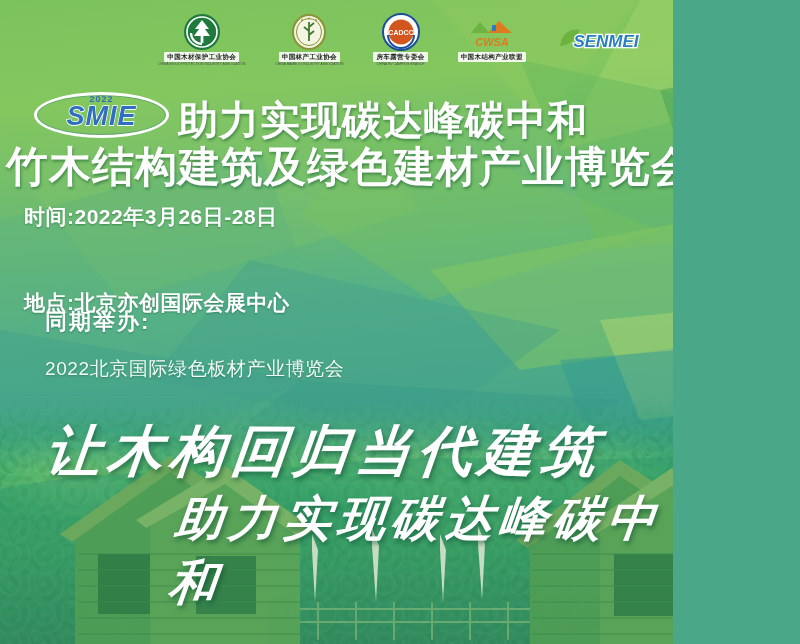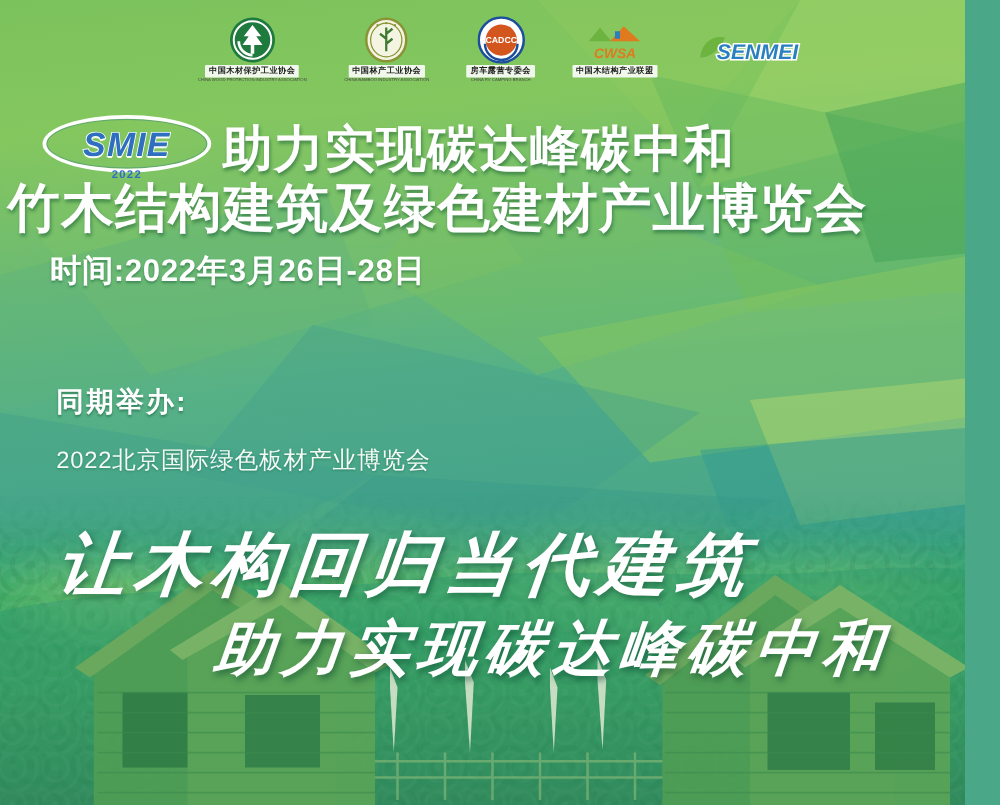--- a/index.html
+++ b/index.html
@@ -1,20 +1,20 @@
 <!DOCTYPE html>
 <html><head>
 <meta charset="utf-8">
 <style>
   * { margin:0; padding:0; box-sizing:border-box; }
   html,body { width:800px; height:644px; overflow:hidden; background:#4aa889; }
   body { font-family:"Liberation Sans","DejaVu Sans",sans-serif; }
 
   #poster {
-    position:relative; width:772px; height:644px; overflow:hidden;
+    position:relative; width:673px; height:644px; overflow:hidden;
     background:linear-gradient(175deg,#7cc25c 0%,#84c75f 16%,#6fbc70 30%,#57b186 46%,#4aa889 62%,#3f9f8c 78%,#2f8f8c 100%);
   }
 
   
   .facets { position:absolute; inset:0; overflow:hidden; }
   .facets svg { position:absolute; inset:0; width:800px; height:644px; }
 
   
   .photo {
     position:absolute; left:0; right:0; bottom:0; height:250px;
@@ -60,21 +60,21 @@
 
   
   .smie-row { position:absolute; top:92px; left:34px; display:flex; align-items:center; }
   .smie { position:relative; width:135px; height:46px; }
   .smie .ring {
     position:absolute; inset:0; border:3px solid #fff; border-radius:50%/50%;
     box-shadow:0 0 0 1px rgba(0,80,160,.25) inset;
   }
   .smie .yr {
     position:absolute; top:2px; left:50%; transform:translateX(-50%);
-    font-size:9px; font-weight:bold; color:#2f6fc0; letter-spacing:1px;margin-top:40px;
+    font-size:9px; font-weight:bold; color:#2f6fc0; letter-spacing:1px;
   }
   .smie .word {
     position:absolute; top:9px; left:50%; transform:translateX(-50%);
     font-size:27px; font-weight:bold; font-style:italic; letter-spacing:1px;
     color:#2f6fc0; -webkit-text-stroke:1.3px #ffffff; paint-order:stroke fill;
     text-shadow:0 1px 0 rgba(255,255,255,.9);
   }
 
   
   .title1 {
@@ -83,22 +83,22 @@
     letter-spacing:1px; text-shadow:1px 2px 3px rgba(0,70,40,.45);
   }
   .title2 {
     position:absolute; top:143px; left:6px; width:770px;
     font-size:42px; font-weight:bold; line-height:48px; color:#ffffff;
     letter-spacing:1px; text-shadow:1px 2px 3px rgba(0,70,40,.45);
   }
 
   
   .meta {
-    position:absolute; top:205px; left:40px; width:700px;
-    display:flex; gap:62px; font-size:25px; line-height:24px;
+    position:absolute; top:205px; left:24px; width:700px;
+    display:flex; gap:62px; font-size:21px; line-height:24px;
     color:#ffffff; font-weight:bold; letter-spacing:.5px;
     text-shadow:0 1px 2px rgba(0,70,40,.4);
     flex-direction:column;
   }
 
   
   .concurrent { position:absolute; top:266px; left:45px; }
   .concurrent .head {
     font-size:22px; font-weight:bold; color:#ffffff; letter-spacing:2px;
     margin-bottom:14px; text-shadow:0 1px 2px rgba(0,70,40,.45);margin-top:41px;
@@ -272,20 +272,21 @@
       <div class="yr">2022</div>
       <div class="word">SMIE</div>
     </div>
   </div>
 
   <div class="title1">助力实现碳达峰碳中和</div>
   <div class="title2">竹木结构建筑及绿色建材产业博览会</div>
 
   <div class="meta">
     <span>时间:2022年3月26日-28日</span>
+    <span>地点:北京亦创国际会展中心</span>
   </div>
 
   <div class="concurrent">
     <div class="head">同期举办:</div>
     <div class="row">2022北京国际绿色板材产业博览会</div>
   </div>
 
   <div class="slogan1">让木构回归当代建筑</div>
   <div class="slogan2">助力实现碳达峰碳中和</div>
 

